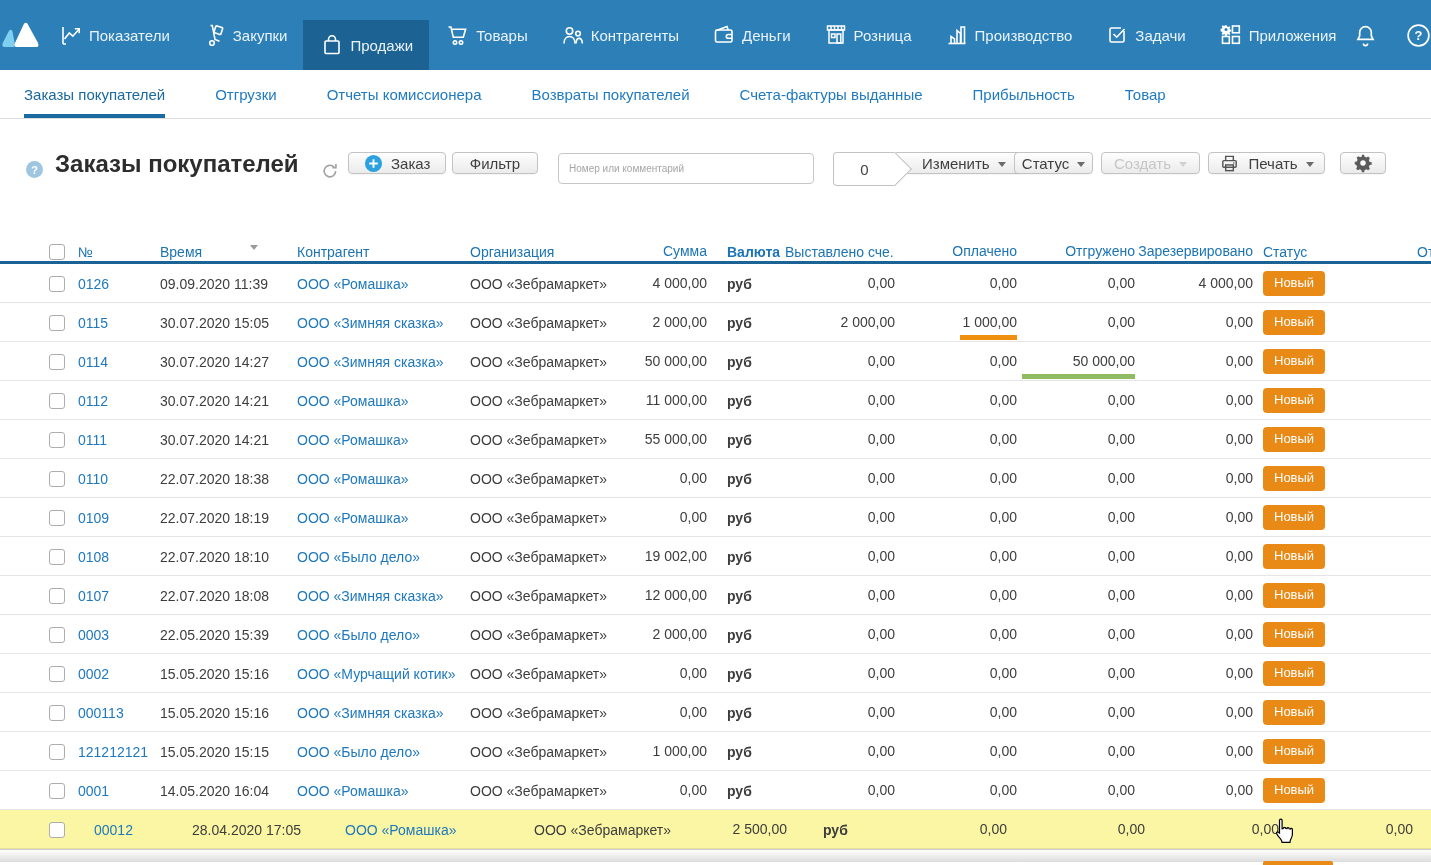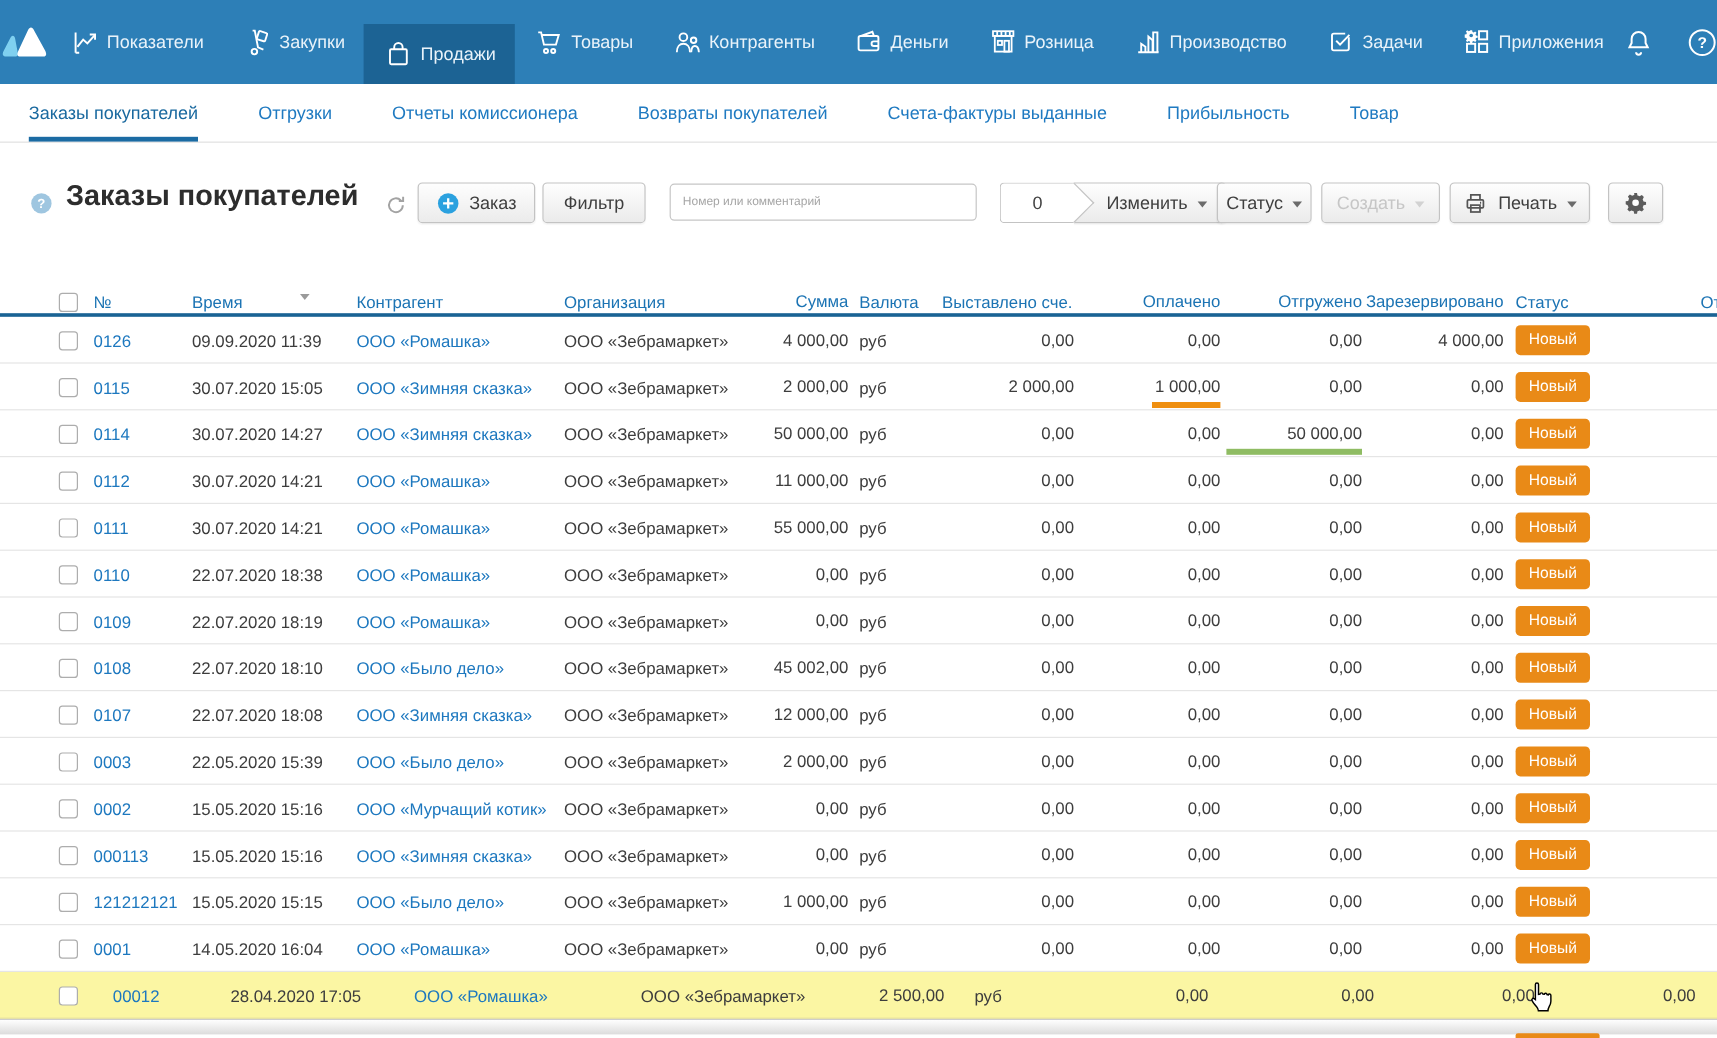--- a/index.html
+++ b/index.html
@@ -25,21 +25,21 @@
   .tabs { position:absolute; top:70px; left:0; width:1431px; height:49px; border-bottom:1px solid #dcdcdc; display:flex; gap:50px; padding-left:24px; background:#fff; }
   .tab { display:flex; align-items:center; height:100%; font-size:15px; color:#1f7ac1; cursor:pointer; position:relative; white-space:nowrap; }
   .tab.active { color:#1a699f; }
   .tab.active::after { content:""; position:absolute; left:0; right:0; bottom:0; height:4px; background:#1b6ba3; }
 
   
   .toolbar { position:absolute; top:119px; left:0; width:1431px; height:113px; background:#fff; }
   .help-dot { position:absolute; left:26px; top:42px; width:17px; height:17px; border-radius:50%; background:#9fc6e0; color:#fff; font-size:11px; font-weight:bold; display:flex; align-items:center; justify-content:center; cursor:pointer; }
   .page-title { position:absolute; left:55px; top:31px; font-size:24px; font-weight:bold; color:#2d2d2d; }
   .refresh { position:absolute; left:321px; top:43px; cursor:pointer; }
-  .btn { position:absolute; top:33px; height:34px; display:inline-flex; align-items:center; justify-content:center; gap:8px; padding:0 15px; background:linear-gradient(#fefefe,#ebebeb); border:1px solid #c3c3c3; border-radius:4px; font-size:15px; color:#3f3f3f; cursor:pointer; box-shadow:0 1px 1px rgba(0,0,0,.04); white-space:nowrap; }
+  .btn { position:absolute; top:33px; height:22px; display:inline-flex; align-items:center; justify-content:center; gap:8px; padding:0 15px; background:linear-gradient(#fefefe,#ebebeb); border:1px solid #c3c3c3; border-radius:4px; font-size:15px; color:#3f3f3f; cursor:pointer; box-shadow:0 1px 1px rgba(0,0,0,.04); white-space:nowrap; }
   .btn .caret { width:0; height:0; border-left:4.5px solid transparent; border-right:4.5px solid transparent; border-top:5.5px solid #6b6b6b; margin-top:2px; }
   .btn-order { left:348px; }
   .btn-filter { left:452px; width:86px; }
   .btn-status { left:1014px; width:79px; }
   .btn-create { left:1101px; width:99px; color:#c6c6c6; cursor:default; }
   .btn-create .caret { border-top-color:#d2d2d2; }
   .btn-print { left:1208px; width:117px;text-align:right; }
   .btn-gear { left:1340px; width:46px; }
   .search { position:absolute; left:558px; top:34px; width:256px; height:31px; border:1px solid #c6c6c6; border-radius:4px; padding:0 10px; font-size:10px; color:#444; font-family:"Liberation Sans",sans-serif; outline:none; }
   .search::placeholder { color:#a6a6a6; }
@@ -49,21 +49,21 @@
   .btn-change { position:relative; top:0; left:0; border-radius:0 4px 4px 0; padding-left:26px; }
 
   
   .table { position:absolute; top:232px; left:0; width:1431px; --cols:78px 82px 137px 173px 140px 97px 67px 121px 122px 118px 118px 90px 88px; }
   .thead { display:grid; grid-template-columns:var(--cols); height:32px; align-items:center; border-bottom:3px solid #1a6394; color:#1c74b4; font-size:14px; }
   .trow { display:grid; grid-template-columns:var(--cols); height:39px; align-items:center; border-bottom:1px solid #e5e5e5; font-size:14px; color:#3d3d3d; cursor:pointer; }
   .trow.highlight { background:#fbf6a3; border-bottom-color:#e8e19b;gap:16px; }
   .cb { width:16px; height:16px; border:1px solid #adadad; border-radius:3px; background:#fff; margin-left:49px; display:block; cursor:pointer; }
   .c-num a, .c-party a { color:#1d78bf; cursor:pointer; }
   .c-sum,.c-inv,.c-paid,.c-ship,.c-res { text-align:right; position:relative; line-height:39px; height:39px; }
-  .c-cur { padding-left:9px; }
+  .c-cur { padding-left:20px;font-weight:bold; }
   .c-status { padding-left:10px; }
   .h-inv { padding-left:11px; white-space:nowrap; overflow:hidden; }
   .h-rest { padding-left:74px; white-space:nowrap; overflow:hidden; }
   .sort { display:inline-block; margin-left:48px; vertical-align:7px; border-left:4px solid transparent; border-right:4px solid transparent; border-top:5px solid #9a9a9a; }
   .bar { display:none; position:absolute; bottom:2px; right:0; height:5px; }
   .bar.show { display:block; }
   .bar-paid { width:57px; background:#ef8f10; }
   .bar-ship { width:113px; background:#8fbc63; }
   .badge { display:inline-block; background:#e98a17; border-radius:4px; color:#fff; font-size:13px; padding:4px 11px 5px; line-height:1.2; cursor:pointer; }
 
@@ -460,21 +460,21 @@
       </div>
 
       <div class="trow">
         <div>
           <span class="cb"></span>
         </div>
         <div class="c-num"><a>0108</a></div>
         <div>22.07.2020 18:10</div>
         <div class="c-party"><a>ООО «Было дело»</a></div>
         <div>ООО «Зебрамаркет»</div>
-        <div class="c-sum">45 002,00</div>
+        <div class="c-sum">19 002,00</div>
         <div class="c-cur">руб</div>
         <div class="c-inv">0,00</div>
         <div class="c-paid"><span>0,00</span></div>
         <div class="c-ship"><span>0,00</span></div>
         <div class="c-res">0,00</div>
         <div class="c-status"><span class="badge">Новый</span></div>
         <div></div>
       </div>
 
       <div class="trow">

